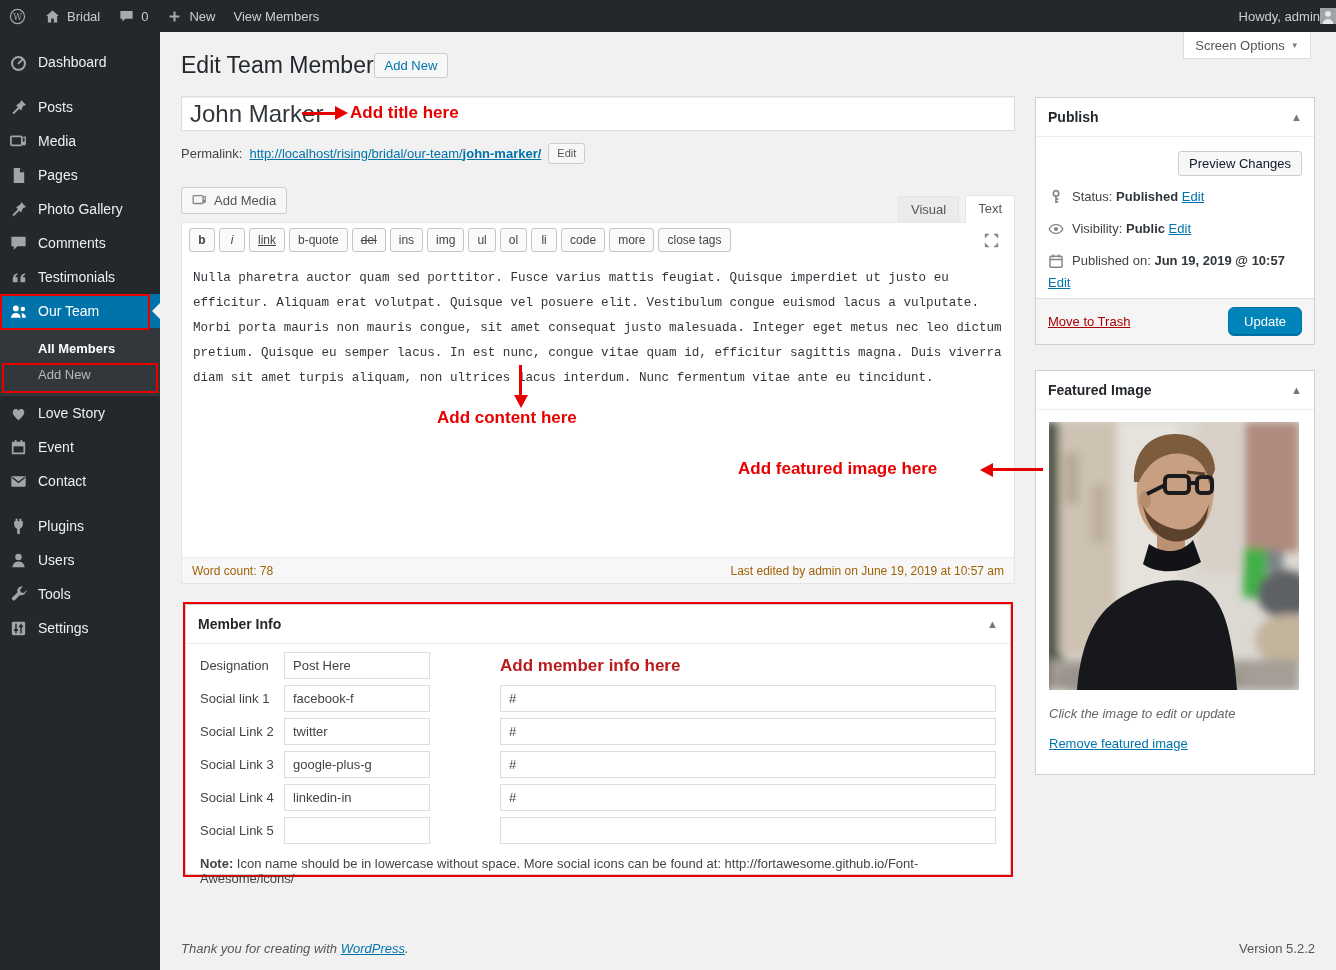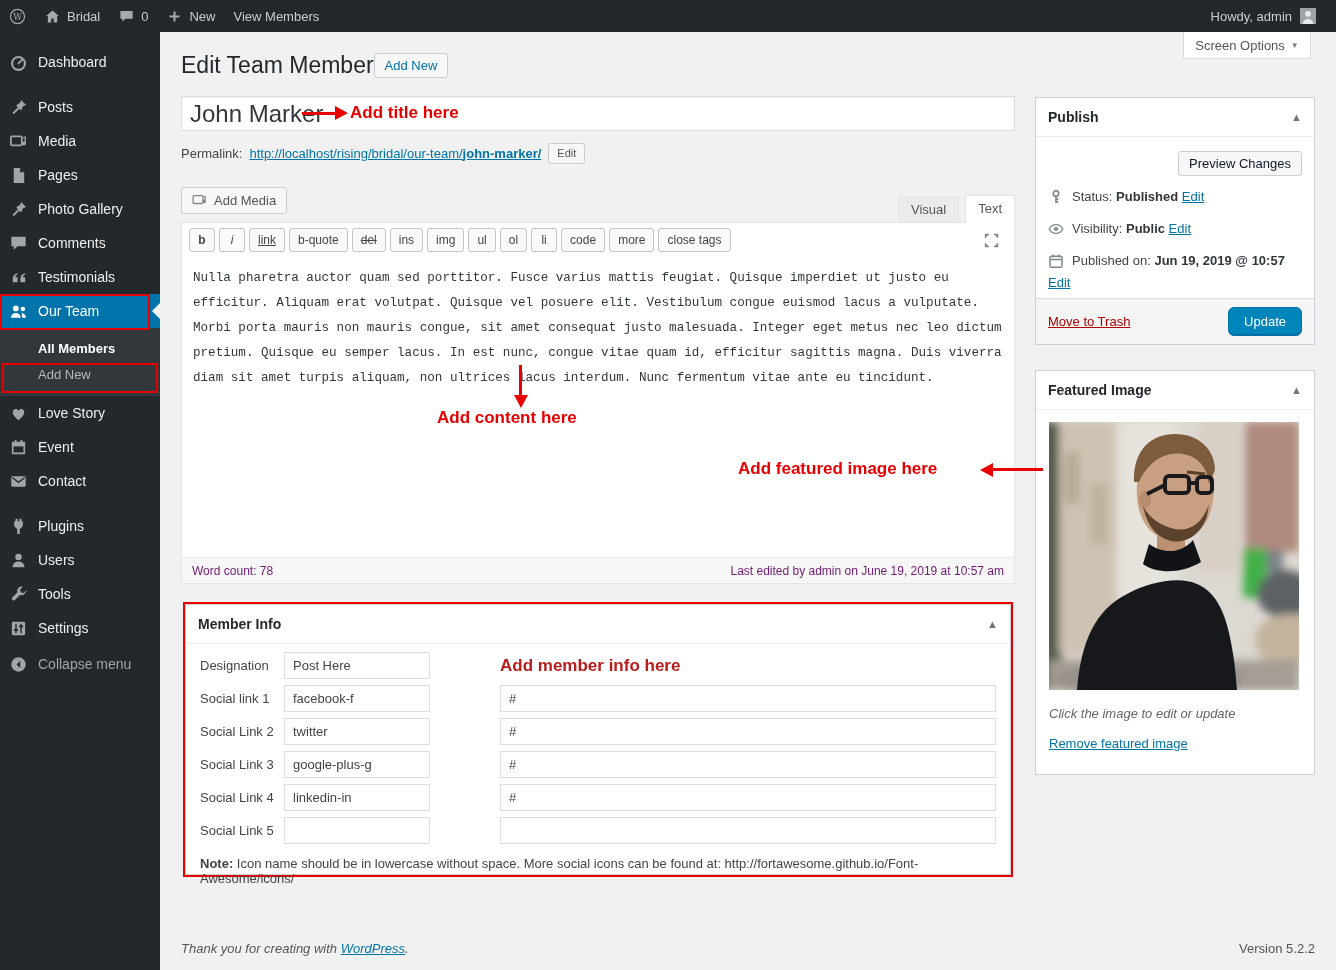--- a/index.html
+++ b/index.html
@@ -5,21 +5,21 @@
   html,body{margin:0;padding:0}
   body{width:1336px;height:970px;position:relative;overflow:hidden;background:#f1f1f1;
        font-family:"Liberation Sans",sans-serif;color:#444;font-size:13px}
   svg{display:block}
 
   
   #adminbar{position:absolute;top:0;left:0;right:0;height:32px;background:#23282d;color:#c9ced3;
             display:flex;align-items:center;z-index:60}
   .ab-item{display:flex;align-items:center;gap:6px;padding:0 9px;height:32px;font-size:13px;color:#c9ced3;cursor:pointer}
   .abi{width:17px;height:17px;color:#a7aaad}
-  .ab-right{margin-left:auto;display:flex;align-items:center;gap:8px;padding-right:20px;cursor:pointer}
+  .ab-right{margin-left:auto;display:flex;align-items:center;padding-right:0;cursor:pointer}
 
   
   #sidebar{position:absolute;top:32px;left:0;width:160px;bottom:0;background:#23282d;padding-top:13px;z-index:40}
   .menu-item{display:flex;align-items:center;gap:10px;height:34px;padding-left:9px;color:#eee;font-size:14px;cursor:pointer;position:relative}
   .menu-item .mi{width:19px;height:19px;color:#a0a5aa;flex:none}
   .menu-item.active{background:#0073aa;color:#fff}
   .menu-item.active .mi{color:#fff}
   .menu-item.active::after{content:"";position:absolute;right:0;top:50%;margin-top:-8px;
       border:8px solid transparent;border-right-color:#f1f1f1}
   .menu-sep{height:11px}
@@ -60,21 +60,21 @@
   #editor-box{border:1px solid #e5e5e5;background:#fff;position:relative;z-index:1}
   #qt-toolbar{display:flex;align-items:center;gap:4px;padding:5px 7px}
   .qt{font-size:12px;color:#464646;background:#fafafa;border:1px solid #c3c4c7;border-radius:3px;
       padding:4px 8px;min-width:26px;cursor:pointer;font-family:inherit;box-sizing:border-box;text-align:center}
   .qt.b{font-weight:bold}.qt.i{font-style:italic}.qt.lnk{text-decoration:underline}.qt.del{text-decoration:line-through}
   .fsi{width:19px;height:19px;color:#82878c;margin-left:auto;margin-right:6px;cursor:pointer}
   #editor-text{display:block;width:100%;height:300px;box-sizing:border-box;border:none;outline:none;resize:none;
       padding:9px 11px;font-family:"Liberation Mono","DejaVu Sans Mono",monospace;font-size:12.6px;
       line-height:25px;color:#32373c;background:#fff}
   #editor-status{height:25px;background:#f7f7f7;border-top:1px solid #eee;display:flex;align-items:center;
-      justify-content:space-between;padding:0 10px;font-size:12px;color:#701a75}
+      justify-content:space-between;padding:0 10px;font-size:12px;color:#a16207}
 
   
   .postbox-header{height:39px;display:flex;align-items:center;justify-content:space-between;
       padding:0 12px;border-bottom:1px solid #eee;box-sizing:border-box}
   .postbox-title{font-size:14px;font-weight:bold;color:#23282d}
   .toggle{color:#72777c;font-size:11px;cursor:pointer}
 
   
   #member-wrap{position:absolute;left:183px;top:602px;width:830px;height:275px;border:2px solid #e80000;
       box-sizing:border-box;z-index:30}
@@ -278,27 +278,20 @@
       <svg class="mi" viewBox="0 0 20 20">
         <rect x="3" y="3" width="14" height="14" rx="1.5" fill="currentColor"></rect>
         <g fill="#23282d">
             <rect x="6.6" y="5" width="1.5" height="10"></rect>
             <rect x="11.9" y="5" width="1.5" height="10"></rect>
         <rect x="5.2" y="10.6" width="4.3" height="1.9"></rect>
             <rect x="10.5" y="6.8" width="4.3" height="1.9"></rect>
           </g>
       </svg>
       <span>Settings</span>
-    </div>
-    <div class="menu-item collapse-item">
-      <svg class="mi" viewBox="0 0 20 20">
-        <circle cx="10" cy="10" r="7.6" fill="currentColor"></circle>
-        <path fill="#23282d" d="M11.8 6.2L8 10l3.8 3.8z"></path>
-      </svg>
-      <span>Collapse menu</span>
     </div>
   </nav>
 
   <div id="screen-options">
     <span>Screen Options</span>
     <span class="caret">▼</span>
   </div>
 
   <div id="heading-row">
     <h1 id="page-title">Edit Team Member</h1>

